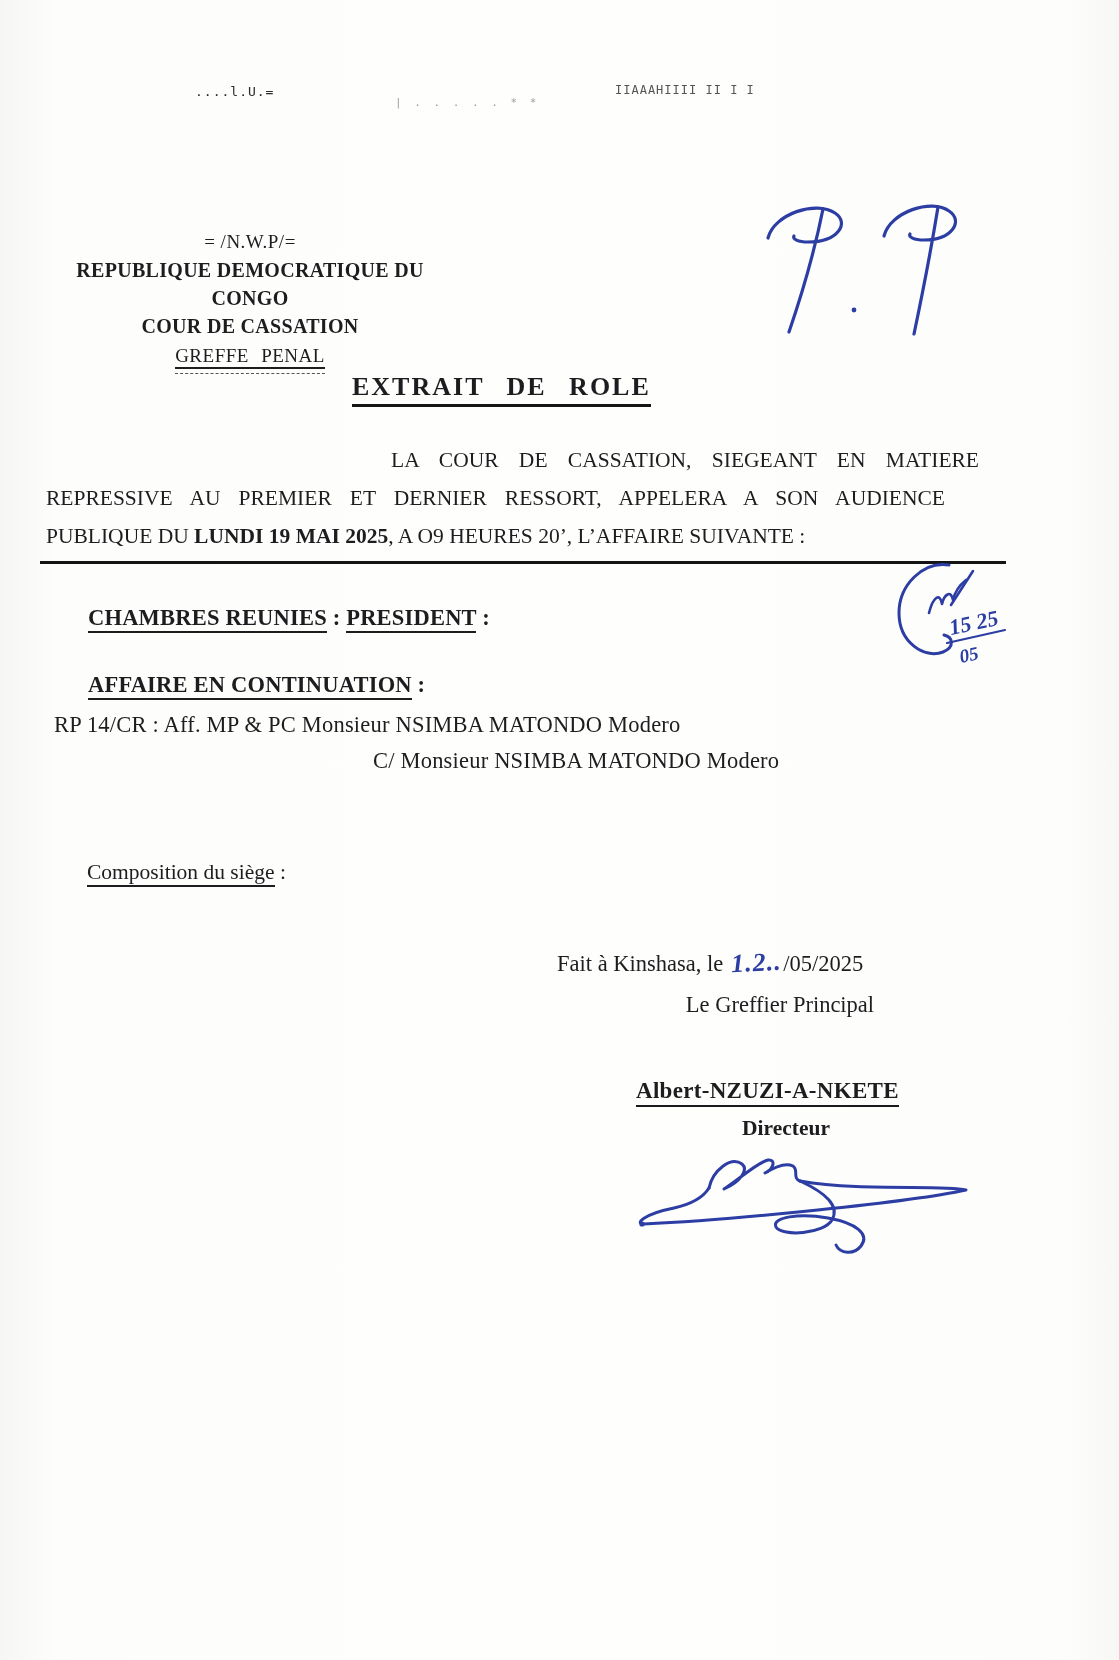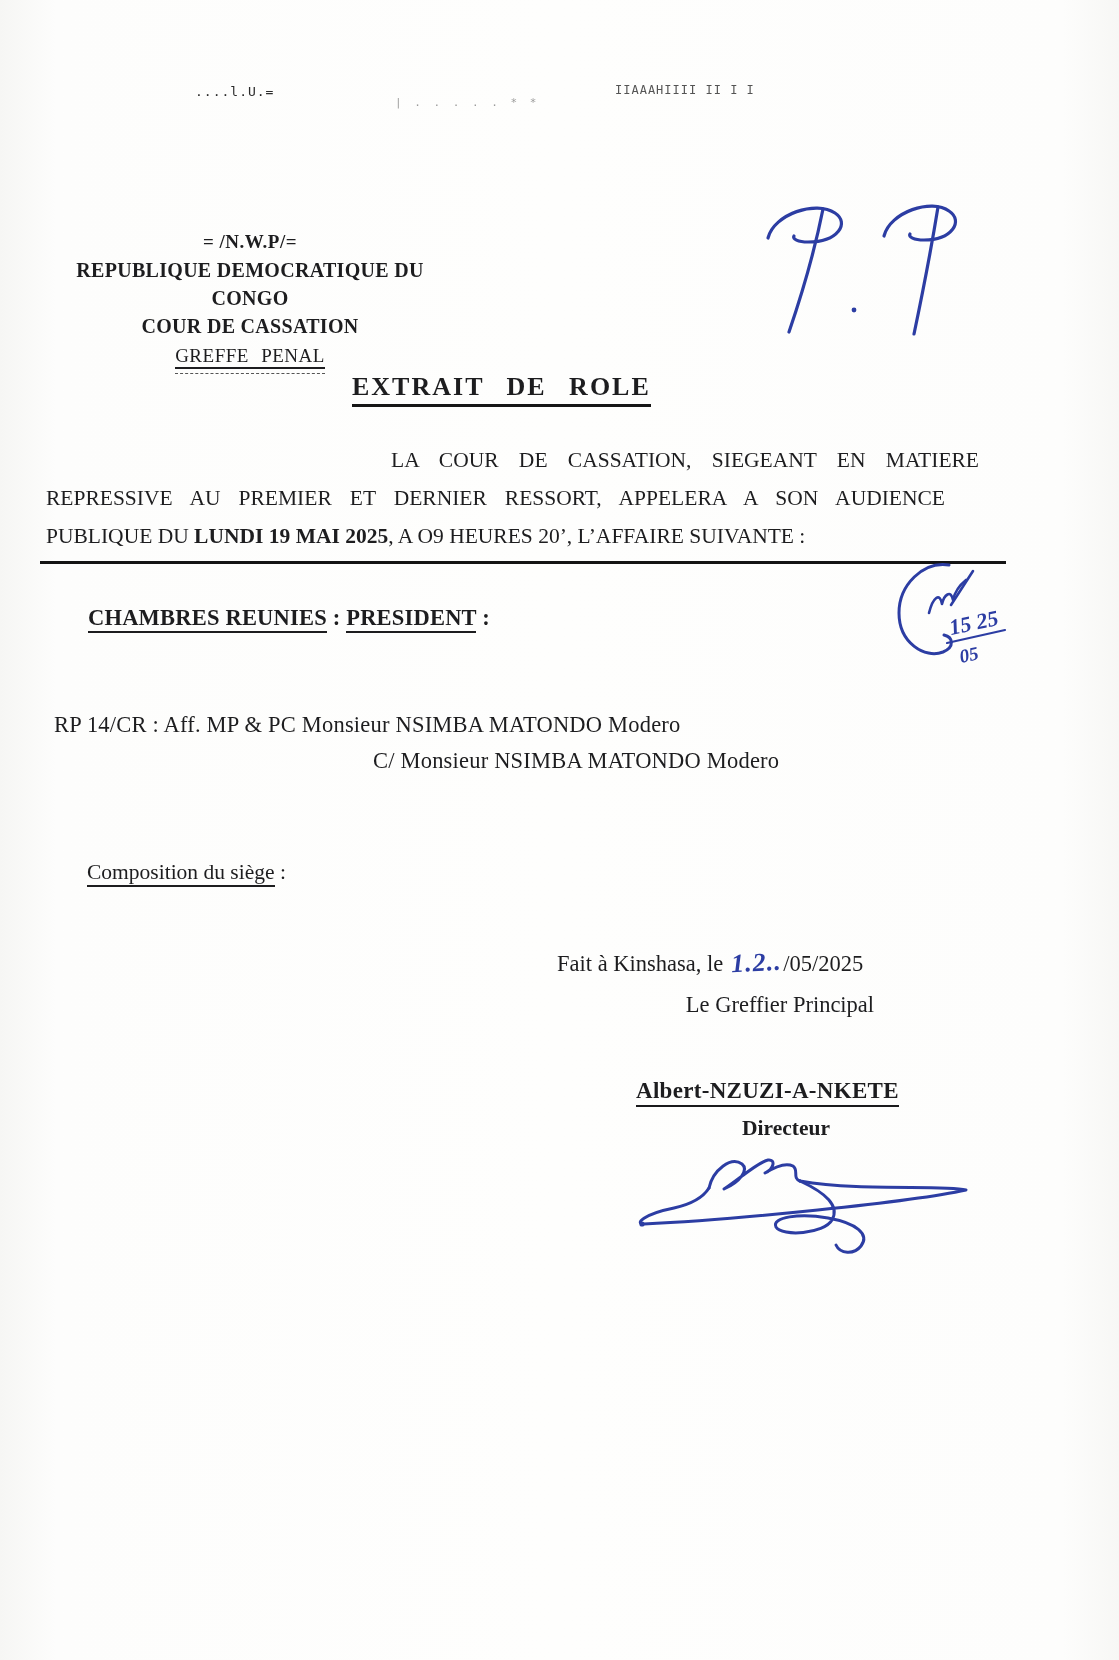--- a/index.html
+++ b/index.html
@@ -11,21 +11,21 @@
     overflow:hidden;
     font-family:"Liberation Serif", serif;
     color:#1d1d1f;
   }
   .abs{position:absolute;}
   
   .artifact{font-family:"DejaVu Sans Mono", monospace;color:#2a2a2a;}
   .artifact.faint{opacity:.55;color:#4a4a4a;}
   
   .letterhead{left:40px;top:228px;width:420px;text-align:center;line-height:28px;}
-  .lh-ref{font-size:19px;font-weight:bold;letter-spacing:.5px;}
+  .lh-ref{font-size:19px;font-weight:normal;letter-spacing:.5px;}
   .lh-line{font-size:20px;font-weight:600;letter-spacing:.3px;}
   .lh-greffe{display:inline-block;margin-top:2px;font-size:19px;font-weight:normal;word-spacing:7px;letter-spacing:.5px;
     border-bottom:1px dashed #555;padding-bottom:3px;}
   .lh-greffe .inner{border-bottom:2.5px solid #1d1d1f;padding-bottom:1px;}
   
   .doc-title{left:352px;top:372px;font-size:26px;font-weight:bold;letter-spacing:2px;word-spacing:14px;
     border-bottom:3px solid #161616;padding-bottom:2px;}
   
   .para-line{font-size:21.5px;line-height:36px;white-space:nowrap;}
   .para-just{text-align:justify;text-align-last:justify;white-space:normal;height:36px;overflow:hidden;}
@@ -90,20 +90,23 @@
 
   <svg class="abs" style="left:885px;top:553px;" width="145" height="125" viewBox="0 0 145 125" aria-label="paraph 15-25/05">
     <path class="ink" stroke-width="3" d="M 64 12 C 38 8 14 32 14 60 C 14 90 40 106 58 99 C 70 94 68 84 59 82"></path>
     <path class="ink" stroke-width="2.6" d="M 44 60 C 48 44 55 39 57 51 C 59 42 66 36 68 47 C 70 38 76 31 81 27"></path>
     <path class="ink" stroke-width="2.6" d="M 88 18 L 66 52"></path>
     <text class="ink-text" x="66" y="82" font-size="22" transform="rotate(-12 66 82)">15 25</text>
     <path class="ink" stroke-width="2.2" d="M 62 90 L 120 77"></path>
     <text class="ink-text" x="76" y="110" font-size="19" transform="rotate(-12 76 110)">05</text>
   </svg>
 
+  <div class="abs sec" style="left:88px;top:672px;">
+    <span class="u2">AFFAIRE EN CONTINUATION</span><span> :</span>
+  </div>
 
   <div class="abs case-line" style="left:54px;top:712px;">RP 14/CR : Aff. MP &amp; PC Monsieur NSIMBA MATONDO Modero</div>
   <div class="abs case-line" style="left:373px;top:748px;">C/ Monsieur NSIMBA MATONDO Modero</div>
 
   <div class="abs comp" style="left:47px;top:860px;">
     <span class="u1">Composition du siège</span><span> :</span>
   </div>
 
   <div class="abs fait" style="left:557px;top:948px;">
     <span>Fait à Kinshasa, le </span><span class="hand-day">1.2..</span><span>/05/2025</span>

